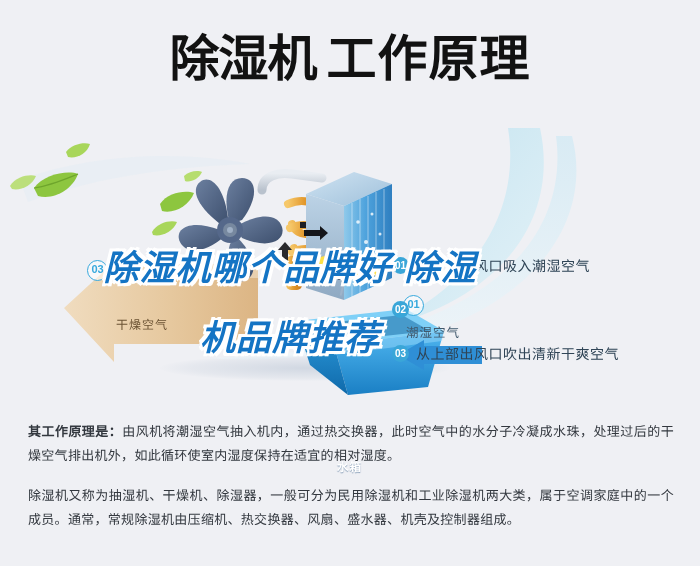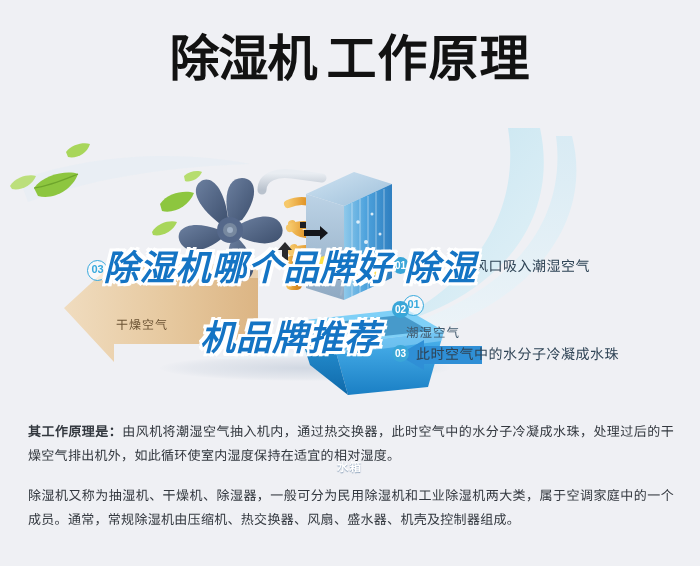--- a/index.html
+++ b/index.html
@@ -293,21 +293,21 @@
   <div class="steps">
     <div class="step">
       <span class="step-num">01</span>
       <span class="step-txt">从下部进风口吸入潮湿空气</span>
     </div>
     <div class="step">
       <span class="step-num">02</span>
     </div>
     <div class="step">
       <span class="step-num">03</span>
-      <span class="step-txt">此时空气中的水分子冷凝成水珠</span>
+      <span class="step-txt">从上部出风口吹出清新干爽空气</span>
     </div>
   </div>
 
   <div class="overlay">
     <span class="l1">除湿机哪个品牌好  除湿</span>
     <span class="l2">机品牌推荐</span>
   </div>
 
   <div class="body-copy">
     <p><span class="lead">其工作原理是：</span><span>由风机将潮湿空气抽入机内，通过热交换器，此时空气中的水分子冷凝成水珠，处理过后的干燥空气排出机外，如此循环使室内湿度保持在适宜的相对湿度。</span></p>

